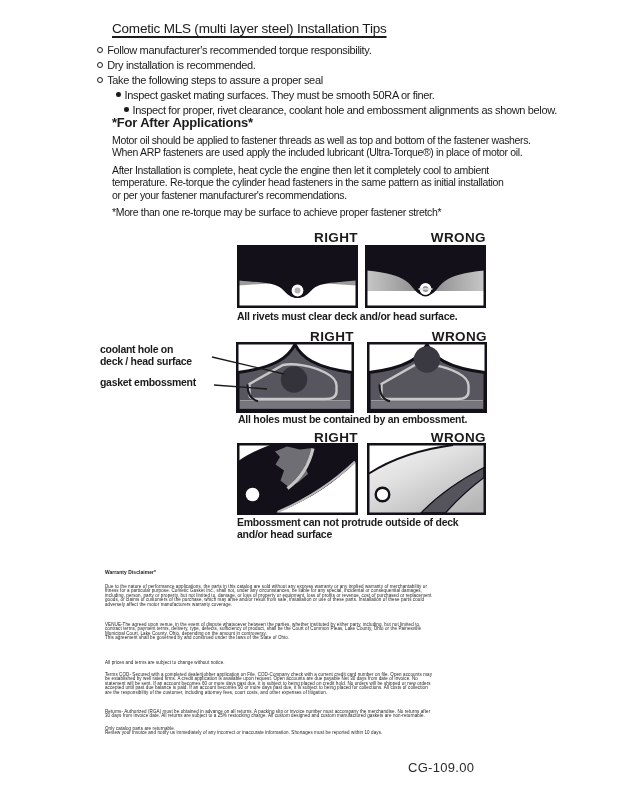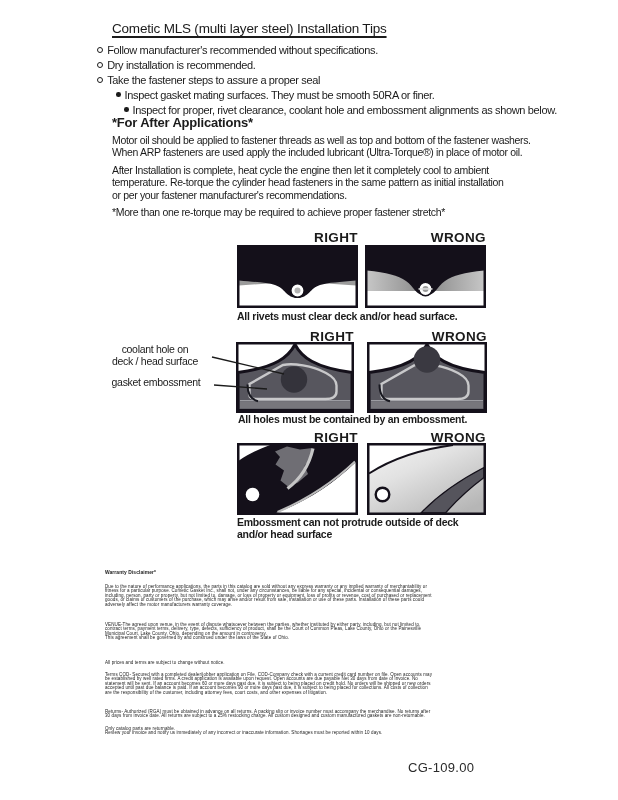--- a/index.html
+++ b/index.html
@@ -13,59 +13,59 @@
     font-weight:normal;font-size:13.5px;letter-spacing:-0.2px;white-space:nowrap;
     text-decoration:underline;text-decoration-thickness:1.5px;text-underline-offset:2.5px;
   }
   .brow{position:absolute;display:flex;align-items:flex-start;font-size:11px;letter-spacing:-0.35px;white-space:nowrap;line-height:13px;}
   .m1{width:4.2px;height:4.2px;border:1.1px solid #1b1b1b;border-radius:50%;margin:3.2px 4px 0 0;flex:none;}
   .m2{width:4.6px;height:4.6px;background:#1b1b1b;border-radius:50%;margin:3.4px 4px 0 0;flex:none;}
   .h2{font-weight:bold;font-size:13px;letter-spacing:-0.2px;white-space:nowrap;}
   .para{font-size:10.5px;letter-spacing:-0.35px;line-height:12.4px;white-space:pre-line;}
   .rw{font-size:13.5px;font-weight:bold;letter-spacing:0.4px;text-align:right;}
   .cap{font-size:10.5px;font-weight:bold;letter-spacing:-0.25px;line-height:11.5px;white-space:pre-line;}
-  .sidelabel{font-size:10.5px;font-weight:normal;letter-spacing:-0.3px;line-height:11.5px;text-align:center;white-space:pre-line;}
+  .sidelabel{font-size:10.5px;font-weight:bold;letter-spacing:-0.3px;line-height:11.5px;text-align:left;white-space:pre-line;}
   .legal{font-size:4.5px;line-height:4.4px;letter-spacing:0.1px;white-space:pre-line;width:430px;color:#222;}
   .legal-h{font-size:4.9px;font-weight:bold;letter-spacing:0.1px;color:#1a1a1a;}
   .cg{font-size:13px;letter-spacing:0.3px;color:#2a2a2a;white-space:nowrap;margin-left:20px;}
   svg{display:block;}
 </style>
 </head>
 <body>
 
 <div class="abs title" style="left:112px;top:21px">Cometic MLS (multi layer steel) Installation Tips</div>
 
 <div class="brow" style="left:97px;top:44px">
   <span class="m1"></span>
-  <span>Follow manufacturer's recommended without specifications.</span>
+  <span>Follow manufacturer's recommended torque responsibility.</span>
 </div>
 <div class="brow" style="left:97px;top:59px">
   <span class="m1"></span>
   <span>Dry installation is recommended.</span>
 </div>
 <div class="brow" style="left:97px;top:74px">
   <span class="m1"></span>
-  <span>Take the fastener steps to assure a proper seal</span>
+  <span>Take the following steps to assure a proper seal</span>
 </div>
 <div class="brow" style="left:116px;top:89px">
   <span class="m2"></span>
   <span>Inspect gasket mating surfaces.  They must be smooth 50RA or finer.</span>
 </div>
 <div class="brow" style="left:124px;top:104px">
   <span class="m2"></span>
   <span>Inspect for proper, rivet clearance, coolant hole and embossment alignments as shown below.</span>
 </div>
 
 <div class="abs h2" style="left:112px;top:115px">*For After Applications*</div>
 <div class="abs para" style="left:112px;top:134px">Motor oil should be applied to fastener threads as well as top and bottom of the fastener washers.
 When ARP fasteners are used apply the included lubricant (Ultra-Torque®) in place of motor oil.</div>
 <div class="abs para" style="left:112px;top:164px">After Installation is complete, heat cycle the engine then let it completely cool to ambient
 temperature. Re-torque the cylinder head fasteners in the same pattern as initial installation
 or per your fastener manufacturer's recommendations.</div>
-<div class="abs para" style="left:112px;top:206px">*More than one re-torque may be required to achieve proper fastener stretch*</div>
+<div class="abs para" style="left:112px;top:206px">*More than one re-torque may be surface to achieve proper fastener stretch*</div>
 
 <div class="abs rw" style="left:237px;top:230px;width:121px">RIGHT</div>
 <div class="abs rw" style="left:365px;top:230px;width:121px">WRONG</div>
 
 <svg class="abs" style="left:237px;top:245px" width="121" height="63" viewBox="0 0 121 63">
   <rect x="2" y="2" width="117" height="59" fill="#ffffff"></rect>
   <path d="M2,31.5 L46,37.5 L2,40.5 Z" fill="#9b9b9b"></path>
   <path d="M119,31.5 L75,37.5 L119,40.5 Z" fill="#9b9b9b"></path>
   <path d="M2,2 H119 V35.5 C103,37 91,37.5 83,40 C73,43 71.5,53 60.5,53 C49.5,53 48,43 38,40 C30,37.5 18,37 2,35.5 Z" fill="#14101a"></path>
   <circle cx="60.5" cy="45.5" r="6.7" fill="#ffffff" stroke="#14101a" stroke-width="1.6"></circle>

